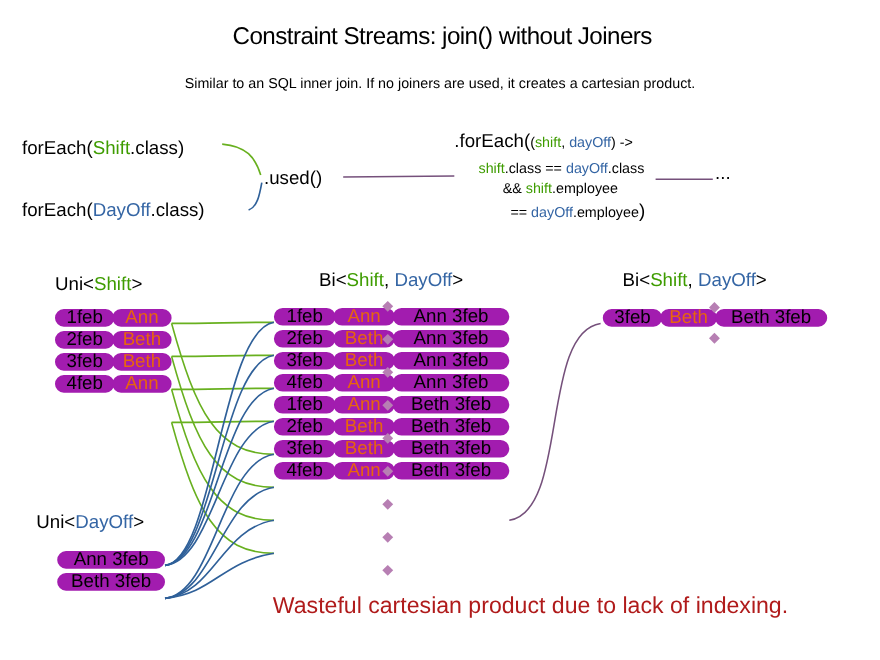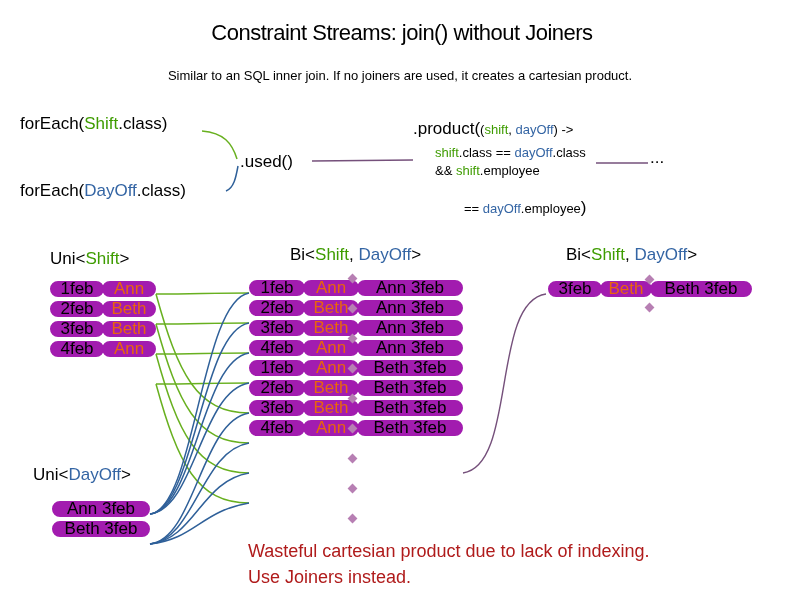--- a/index.html
+++ b/index.html
@@ -16,21 +16,21 @@
   }
   .title{position:absolute;top:20px;left:2px;width:800px;text-align:center;
     font-size:22px;letter-spacing:-0.5px;white-space:nowrap}
   .subtitle{position:absolute;top:68px;left:0;width:800px;text-align:center;font-size:13px}
   .code{position:absolute;font-size:17px;white-space:nowrap}
   .small{font-size:13px}
   .big17{font-size:17px}
   .tGreen{color:var(--greenText)}
   .tBlue{color:var(--blueText)}
   .label{position:absolute;font-size:17px;white-space:nowrap}
-  .note{position:absolute;left:248px;top:538px;font-size:18px;line-height:26px;color:var(--red);white-space:nowrap}
+  .note{position:absolute;left:248px;top:538px;font-size:21px;line-height:26px;color:var(--red);white-space:nowrap}
   .tbl{position:absolute}
   .row{display:flex;margin-bottom:4px}
   .cell{height:14px;box-sizing:border-box;border:8px solid #a21caf;border-radius:8px;
     background:var(--greenFill);display:flex;align-items:center;justify-content:center;
     font-size:17px;white-space:nowrap}
   .cell+.cell{margin-left:-2px}
   .cBlue{background:var(--blueFill)}
   .cName{color:var(--orange)}
   .w52{width:52px}.w54{width:54px}.w56{width:56px}.w98{width:98px}.w102{width:102px}.w106{width:106px}
   svg.lines{position:absolute;left:0;top:0}
@@ -62,33 +62,33 @@
     <path d="M150,544 C195,539 201,421 249,413" class="bs"></path>
     <path d="M150,544 C195,539 201,451 249,443" class="bs"></path>
     <path d="M150,544 C195,539 201,481 249,473" class="bs"></path>
     <path d="M150,544 C195,539 201,511 249,503" class="bs"></path>
     <path d="M463,473 C517,465 491,302 546,294" class="ps"></path>
   </svg>
 
 <div class="title">Constraint Streams: join() without Joiners</div>
 <div class="subtitle">Similar to an SQL inner join. If no joiners are used, it creates a cartesian product.</div>
 
-<div class="code" style="left:20px;top:114px"><span>forEach(</span><span class="tGreen">Shift</span><span>.class)</span></div>
+<div class="code" style="left:20px;top:125px"><span>forEach(</span><span class="tGreen">Shift</span><span>.class)</span></div>
 
 <div class="code" style="left:20px;top:181px"><span>forEach(</span><span class="tBlue">DayOff</span><span>.class)</span></div>
 
 <div class="code" style="left:240px;top:152px">.used()</div>
 
-<div class="code" style="left:413px;top:119px"><span>.product(</span><span class="small">(</span><span class="small tGreen">shift</span><span class="small">, </span><span class="small tBlue">dayOff</span><span class="small">) -&gt;</span></div>
+<div class="code" style="left:413px;top:119px"><span>.forEach(</span><span class="small">(</span><span class="small tGreen">shift</span><span class="small">, </span><span class="small tBlue">dayOff</span><span class="small">) -&gt;</span></div>
 
 <div class="code small" style="left:435px;top:145px"><span class="tGreen">shift</span><span>.class == </span><span class="tBlue">dayOff</span><span>.class</span></div>
 
-<div class="code small" style="left:435px;top:163px"><span>&amp;&amp; </span><span class="tGreen">shift</span><span>.employee</span></div>
+<div class="code small" style="left:457px;top:163px"><span>&amp;&amp; </span><span class="tGreen">shift</span><span>.employee</span></div>
 
-<div class="code small" style="left:464px;top:198px"><span>== </span><span class="tBlue">dayOff</span><span>.employee</span><span class="big17">)</span></div>
+<div class="code small" style="left:464px;top:182px"><span>== </span><span class="tBlue">dayOff</span><span>.employee</span><span class="big17">)</span></div>
 
 <div class="code" style="left:650px;top:148px">...</div>
 
 <div class="label" style="left:50px;top:249px"><span>Uni&lt;</span><span class="tGreen">Shift</span><span>&gt;</span></div>
 
 <div class="label" style="left:290px;top:245px"><span>Bi&lt;</span><span class="tGreen">Shift</span><span>, </span><span class="tBlue">DayOff</span><span>&gt;</span></div>
 
 <div class="label" style="left:566px;top:245px"><span>Bi&lt;</span><span class="tGreen">Shift</span><span>, </span><span class="tBlue">DayOff</span><span>&gt;</span></div>
 
 <div class="label" style="left:33px;top:465px"><span>Uni&lt;</span><span class="tBlue">DayOff</span><span>&gt;</span></div>
@@ -164,21 +164,20 @@
     <div class="row">
       <div class="cell w98 cBlue">Ann 3feb</div>
     </div>
     <div class="row">
       <div class="cell w98 cBlue">Beth 3feb</div>
     </div>
   </div>
 
 <div class="note">
   <div>Wasteful cartesian product due to lack of indexing.</div>
-  <div>Use Joiners instead.</div>
 </div>
 
 <div class="diamond" style="left: 349px; top: 275px;"></div>
 <div class="diamond" style="left: 349px; top: 305px;"></div>
 <div class="diamond" style="left: 349px; top: 335px;"></div>
 <div class="diamond" style="left: 349px; top: 365px;"></div>
 <div class="diamond" style="left: 349px; top: 395px;"></div>
 <div class="diamond" style="left: 349px; top: 425px;"></div>
 <div class="diamond" style="left: 349px; top: 455px;"></div>
 <div class="diamond" style="left: 349px; top: 485px;"></div>

